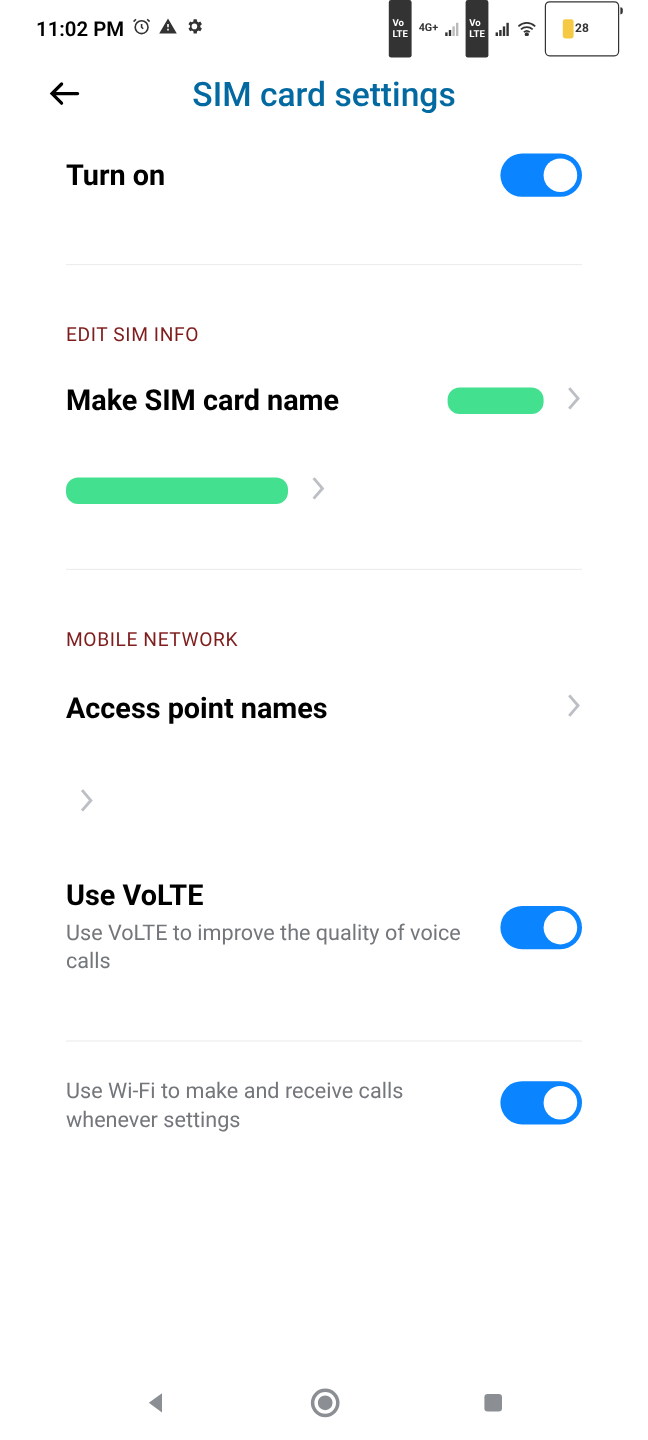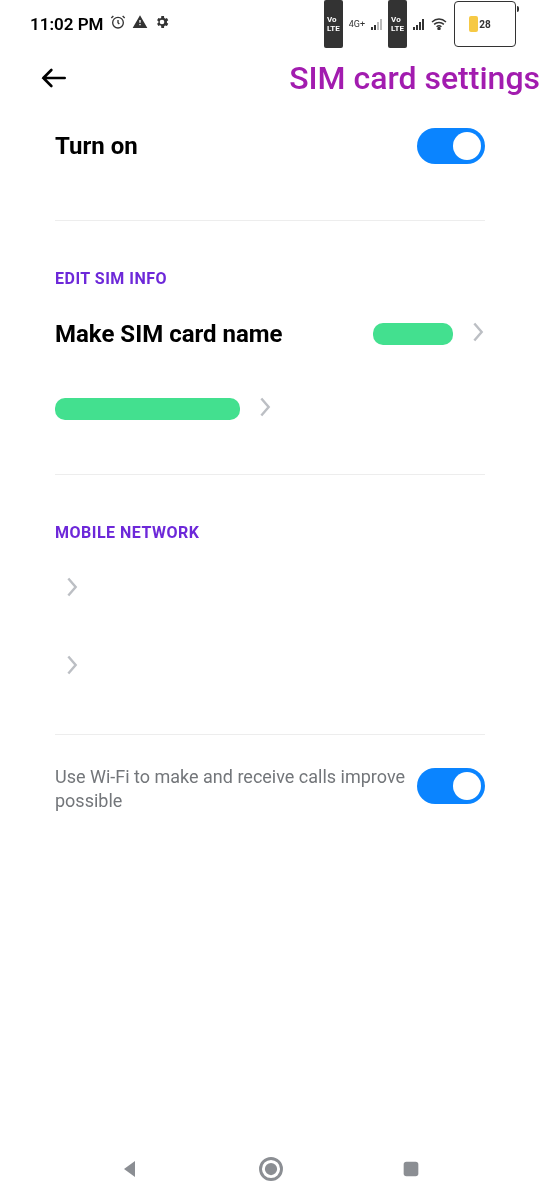--- a/index.html
+++ b/index.html
@@ -13,31 +13,31 @@
   .sig-bars span:nth-child(2){height:5px}
   .sig-bars span:nth-child(3){height:8px;background:#bbb}
   .sig-bars span:nth-child(4){height:11px;background:#bbb}
   .sig-bars.full span{background:#333}
   .battery{display:inline-flex;align-items:center;border:1.5px solid #333;border-radius:4px;width:32px;height:16px;position:relative;padding:14px}
   .battery::after{content:"";position:absolute;right:-4px;top:4px;width:2px;height:6px;background:#333;border-radius:0 2px 2px 0}
   .battery-fill{background:#f6c945;width:28%;height:100%;border-radius:2px;display:flex;align-items:center;justify-content:center}
   .battery-num{position:absolute;left:0;right:0;text-align:center;font-size:10px;font-weight:700;color:#333}
   .title-bar{display:flex;align-items:center;height:60px;position:relative}
   .back-arrow{position:absolute;left:38px;top:14px}
-  .page-title{flex:1;text-align:right;font-size:32px;font-weight:500;color:#a21caf}
+  .page-title{flex:1;text-align:center;font-size:28px;font-weight:500;color:#0369a1}
   .content{padding:0 55px}
   .row{display:flex;justify-content:space-between;align-items:center;padding:24px 0}
   .row-label{font-size:24px;font-weight:700;color:#000}
   .row-sub{font-size:18px;color:#73767a;margin-top:6px;line-height:1.35}
   .row-text{flex:1}
   .toggle{width:68px;height:36px;border-radius:18px;position:relative;flex-shrink:0}
   .toggle.on{background:#0a84ff}
   .toggle .knob{position:absolute;top:4px;width:28px;height:28px;border-radius:50%;background:#fff}
   .toggle.on .knob{right:4px}
-  .section-header{font-size:16px;font-weight:700;letter-spacing:0.5px;color:#6d28d9;padding-top:48px;padding-bottom:8px}
+  .section-header{font-size:16px;font-weight:400;letter-spacing:0.5px;color:#7f1d1d;padding-top:48px;padding-bottom:8px}
   .divider{border-top:1px solid #ededed;margin:10px 0 0}
   .chev{flex-shrink:0;margin-left:10px}
   .redact{display:inline-block;background:#43e08f;border-radius:10px;height:22px}
   .redact.a{width:80px}
   .redact.b{width:185px}
   .value-wrap{display:flex;align-items:center;gap:8px}
   .row.clickable{cursor:default}
   .row.apn{padding:26px 0}
   .nav-bar{position:absolute;bottom:0;left:0;right:0;height:58px;display:flex;align-items:center;justify-content:space-around;padding:0 60px}
 </style>
@@ -59,21 +59,21 @@
         </svg>
     </span>
     <span>
       <svg width="16" height="16" viewBox="0 0 24 24" fill="#333">
           <path d="M19.4 13a7.5 7.5 0 000-2l2-1.6-2-3.4-2.4 1a7.5 7.5 0 00-1.7-1L15 3h-4l-.3 2.9a7.5 7.5 0 00-1.7 1l-2.4-1-2 3.4L6.6 11a7.5 7.5 0 000 2l-2 1.6 2 3.4 2.4-1a7.5 7.5 0 001.7 1L11 21h4l.3-2.9a7.5 7.5 0 001.7-1l2.4 1 2-3.4-2-1.6zM12 15.5A3.5 3.5 0 1115.5 12 3.5 3.5 0 0112 15.5z"></path>
         </svg>
     </span>
   </div>
   <div class="status-right">
     <span class="lte-badge">Vo<br>LTE</span>
-    <span style="font-size:9px;font-weight:400;color:#333">4G+</span>
+    <span style="font-size:9px;font-weight:700;color:#333">4G+</span>
     <span class="sig-bars">
         <span></span>
         <span></span>
         <span></span>
         <span></span>
       </span>
     <span class="lte-badge">Vo<br>LTE</span>
     <span class="sig-bars full">
         <span></span>
         <span></span>
@@ -135,42 +135,52 @@
           </svg>
       </span>
     </div>
   </div>
 
   <div class="divider" style="margin-top:28px"></div>
 
   <div class="section-header">MOBILE NETWORK</div>
 
   <div class="row apn clickable">
+    <div class="row-label">Access point names</div>
     <span class="chev">
       <svg width="14" height="22" viewBox="0 0 10 18" fill="none" stroke="#bcbfc4" stroke-width="2">
           <path d="M2 2l6 7-6 7"></path>
         </svg>
     </span>
   </div>
 
   <div class="row apn clickable">
     <span class="chev">
       <svg width="14" height="22" viewBox="0 0 10 18" fill="none" stroke="#bcbfc4" stroke-width="2">
           <path d="M2 2l6 7-6 7"></path>
         </svg>
     </span>
   </div>
 
-
-  <div class="divider" style="margin-top:28px"></div>
-
-
   <div class="row" style="align-items:center">
     <div class="row-text">
-      <div class="row-sub">Use Wi-Fi to make and receive calls improve possible</div>
+      <div class="row-label">Use VoLTE</div>
+      <div class="row-sub">Use VoLTE to improve the quality of voice calls</div>
+    </div>
+    <div class="toggle on">
+        <div class="knob"></div>
+      </div>
+  </div>
+
+  <div class="divider" style="margin-top:28px"></div>
+
+
+  <div class="row" style="align-items:center">
+    <div class="row-text">
+      <div class="row-sub">Use Wi-Fi to make and receive calls whenever settings</div>
     </div>
     <div class="toggle on">
         <div class="knob"></div>
       </div>
   </div>
 
 </div>
 
 <div class="nav-bar">
   <span>

